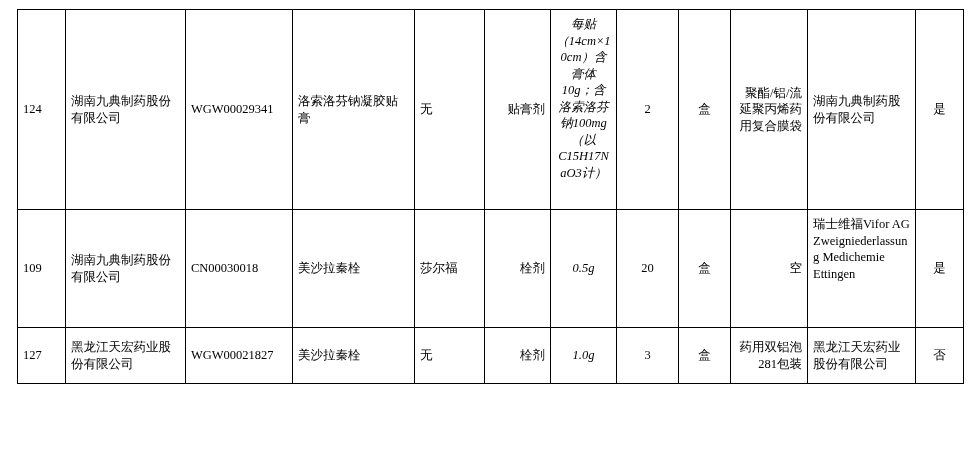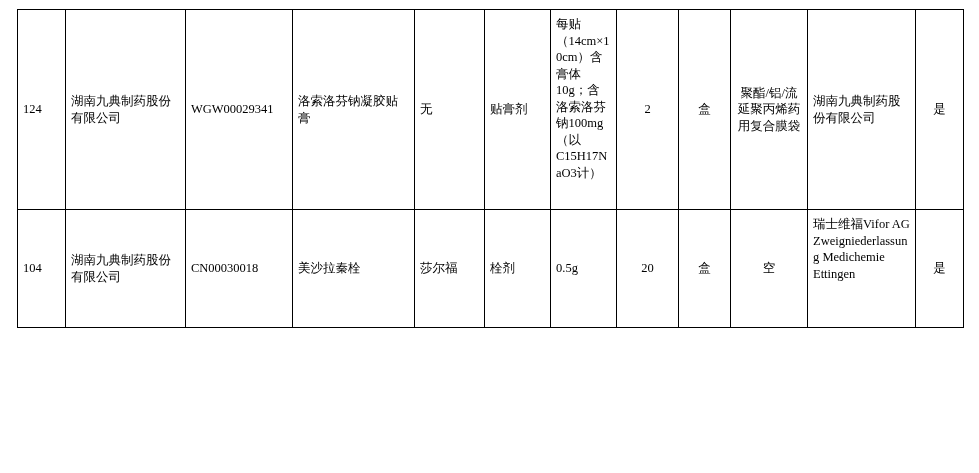--- a/index.html
+++ b/index.html
@@ -50,25 +50,25 @@
   col.c-unit    { width: 52px; }
   col.c-pack    { width: 77px; }
   col.c-holder  { width: 108px; }
   col.c-flag    { width: 48px; }
 
   .cell-no      { text-align: left; }
   .cell-company { text-align: left; }
   .cell-reg     { text-align: left; }
   .cell-name    { text-align: left; }
   .cell-trade   { text-align: left; }
-  .cell-form    { text-align: left; margin-left: 16px; }
-  .cell-spec    { text-align: left; }
+  .cell-form    { text-align: right; margin-left: 16px; }
+  .cell-spec    { text-align: center; font-style: italic; }
   .cell-count   { text-align: center; }
   .cell-unit    { text-align: center; }
-  .cell-pack    { text-align: center; }
+  .cell-pack    { text-align: right; }
   .cell-holder  { text-align: left; }
   .cell-flag    { text-align: center; }
 
   
   tr.row-0 td { height: 200px; }
   tr.row-1 td { height: 118px; }
   tr.row-2 td { height: 52px; }
   tr.row-3 td { height: 56px; }
 
   
@@ -106,28 +106,42 @@
         <td class="cell-trade">无</td>
         <td class="cell-form">贴膏剂</td>
         <td class="cell-spec">每贴（14cm×10cm）含膏体10g；含洛索洛芬钠100mg（以C15H17NaO3计）</td>
         <td class="cell-count">2</td>
         <td class="cell-unit">盒</td>
         <td class="cell-pack">聚酯/铝/流延聚丙烯药用复合膜袋</td>
         <td class="cell-holder">湖南九典制药股份有限公司</td>
         <td class="cell-flag">是</td>
       </tr>
       <tr class="row-1">
-        <td class="cell-no">104</td>
+        <td class="cell-no">109</td>
         <td class="cell-company">湖南九典制药股份有限公司</td>
         <td class="cell-reg">CN00030018</td>
         <td class="cell-name">美沙拉秦栓</td>
         <td class="cell-trade">莎尔福</td>
         <td class="cell-form">栓剂</td>
         <td class="cell-spec">0.5g</td>
         <td class="cell-count">20</td>
         <td class="cell-unit">盒</td>
         <td class="cell-pack">空</td>
         <td class="cell-holder">瑞士维福Vifor AG Zweigniederlassung Medichemie Ettingen</td>
         <td class="cell-flag">是</td>
       </tr>
+      <tr class="row-3">
+        <td class="cell-no">127</td>
+        <td class="cell-company">黑龙江天宏药业股份有限公司</td>
+        <td class="cell-reg">WGW00021827</td>
+        <td class="cell-name">美沙拉秦栓</td>
+        <td class="cell-trade">无</td>
+        <td class="cell-form">栓剂</td>
+        <td class="cell-spec">1.0g</td>
+        <td class="cell-count">3</td>
+        <td class="cell-unit">盒</td>
+        <td class="cell-pack">药用双铝泡281包装</td>
+        <td class="cell-holder">黑龙江天宏药业股份有限公司</td>
+        <td class="cell-flag">否</td>
+      </tr>
     </tbody>
   </table>
 </div>
 
 </body></html>

